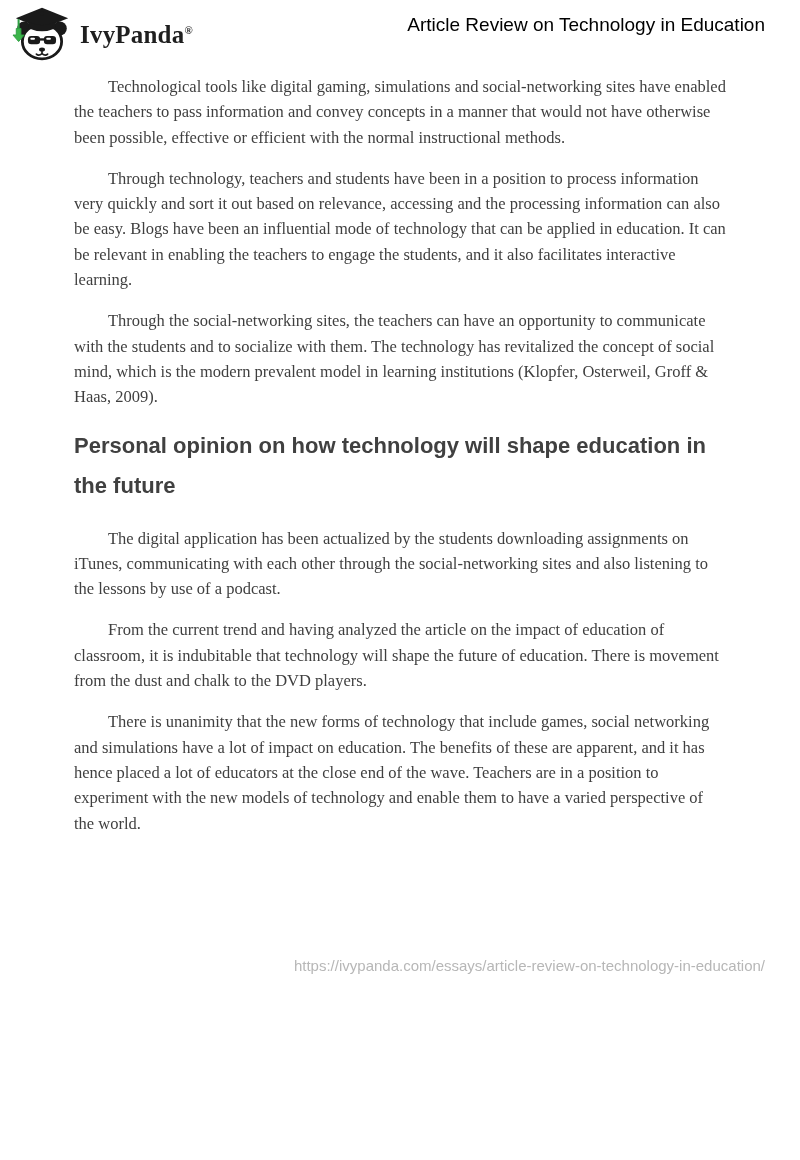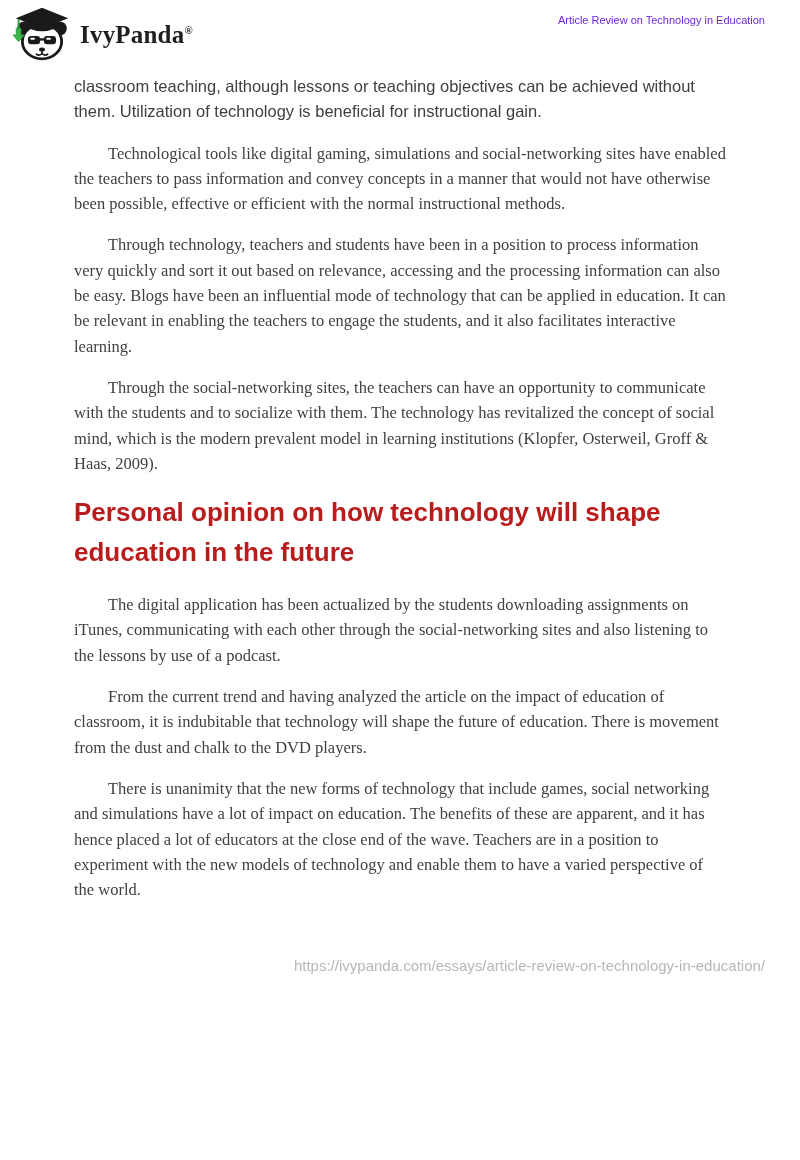--- a/index.html
+++ b/index.html
@@ -39,39 +39,39 @@
     font-family: "Liberation Serif", serif;
     font-weight: 700;
     font-size: 11px;
     color: #1f1f1f;
     vertical-align: super;
     line-height: 1;
   }
   .doc-title {
     position: absolute;
     top: 14px; right: 35px;
-    font-size: 11px;
-    color: #6d28d9;
+    font-size: 19px;
+    color: #000000;
   }
   
   .article {
     position: absolute;
     top: 74px; left: 0; right: 0;
     padding: 0 73px 0 74px;
     color: #3f3f3f;
     font-size: 16.5px;
     line-height: 25.3px;
   }
   .article p { margin: 0 0 16px 0; }
   .article p.indent { text-indent: 34px; font-family: Liberation Serif, serif; }
   .article h2 {
-    font-size: 26px;
+    font-size: 22px;
     line-height: 40px;
     font-weight: 700;
-    color: #b91c1c;
+    color: #404040;
     margin: 14px 0 20px 0;
   }
   
   .footer-url {
     position: absolute;
     right: 35px;
     bottom: 18px;
     font-size: 15px;
     color: #b7b7b7;
     text-decoration: none;
@@ -109,21 +109,20 @@
           <path d="M7 14 L7 30" stroke="#2f9e43" stroke-width="2.2"></path>
           <path d="M7 24 L13 31 L9.5 31 L9.5 38 L4.5 38 L4.5 31 L1 31 Z" fill="#3cb54a" stroke="#2f9e43" stroke-width="1" transform="rotate(180 7 31)"></path>
         </svg>
       </span>
       <span class="brand-name"><span>IvyPanda</span><span class="brand-reg">®</span></span>
     </div>
     <div class="doc-title">Article Review on Technology in Education</div>
   </div>
 
   <div class="article">
-    <p>classroom teaching, although lessons or teaching objectives can be achieved without them. Utilization of technology is beneficial for instructional gain.</p>
     <p class="indent">Technological tools like digital gaming, simulations and social-networking sites have enabled the teachers to pass information and convey concepts in a manner that would not have otherwise been possible, effective or efficient with the normal instructional methods.</p>
     <p class="indent">Through technology, teachers and students have been in a position to process information very quickly and sort it out based on relevance, accessing and the processing information can also be easy. Blogs have been an influential mode of technology that can be applied in education. It can be relevant in enabling the teachers to engage the students, and it also facilitates interactive learning.</p>
     <p class="indent">Through the social-networking sites, the teachers can have an opportunity to communicate with the students and to socialize with them. The technology has revitalized the concept of social mind, which is the modern prevalent model in learning institutions (Klopfer, Osterweil, Groff &amp; Haas, 2009).</p>
     <h2>Personal opinion on how technology will shape education in the future</h2>
     <p class="indent">The digital application has been actualized by the students downloading assignments on iTunes, communicating with each other through the social-networking sites and also listening to the lessons by use of a podcast.</p>
     <p class="indent">From the current trend and having analyzed the article on the impact of education of classroom, it is indubitable that technology will shape the future of education. There is movement from the dust and chalk to the DVD players.</p>
     <p class="indent">There is unanimity that the new forms of technology that include games, social networking and simulations have a lot of impact on education. The benefits of these are apparent, and it has hence placed a lot of educators at the close end of the wave. Teachers are in a position to experiment with the new models of technology and enable them to have a varied perspective of the world.</p>
   </div>
 
   <div class="footer-url">https://ivypanda.com/essays/article-review-on-technology-in-education/</div>

